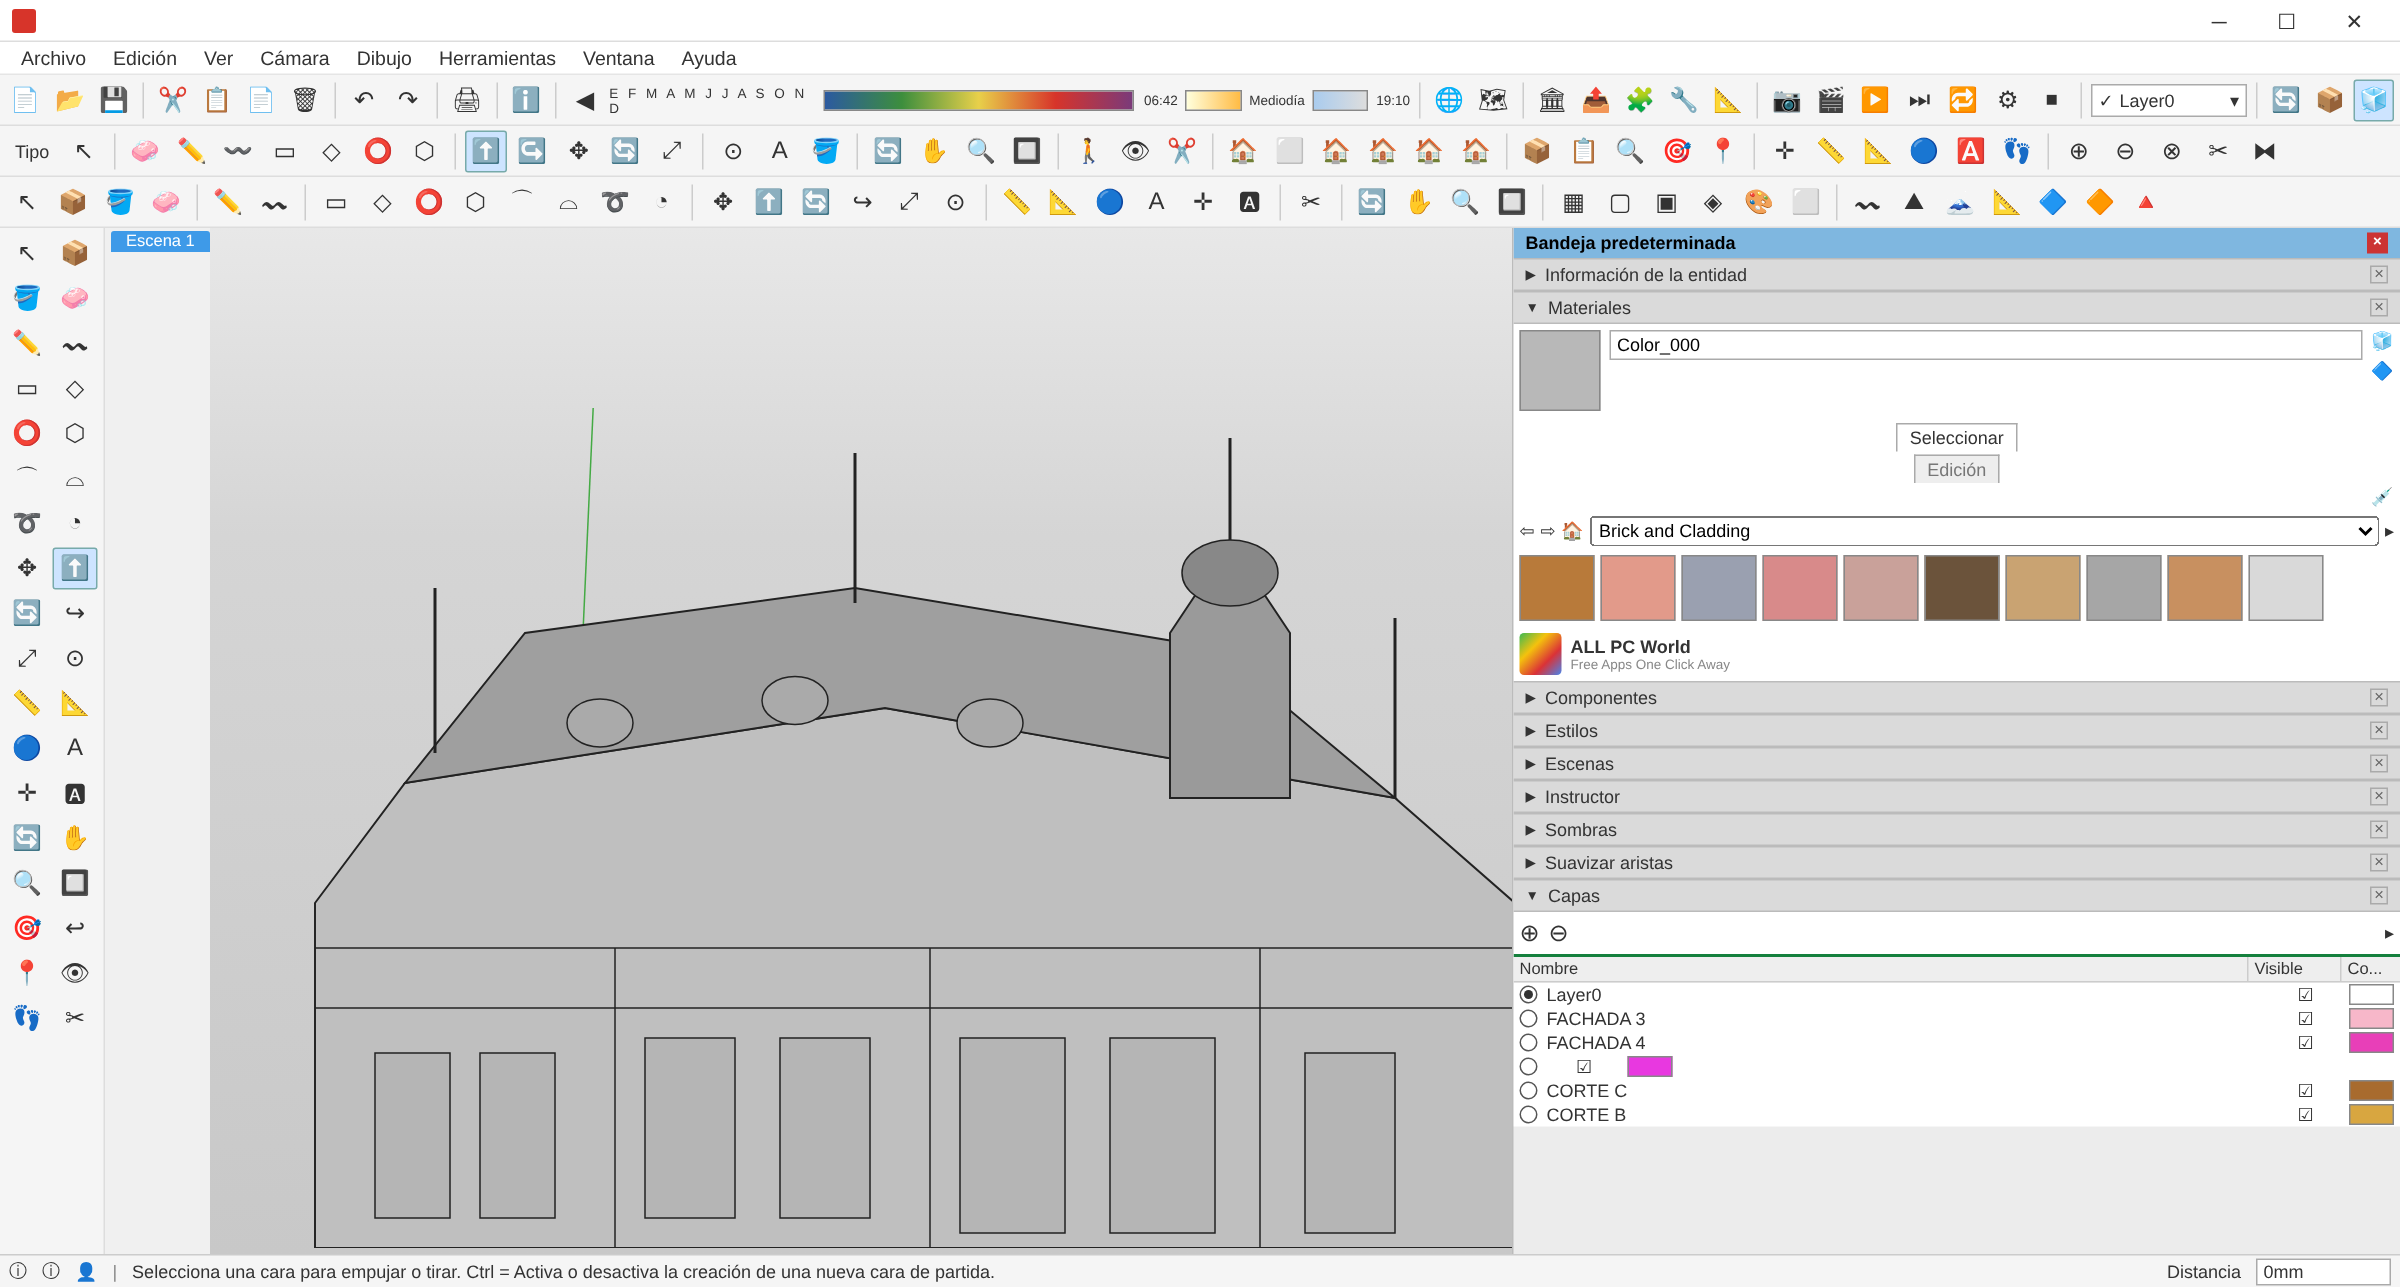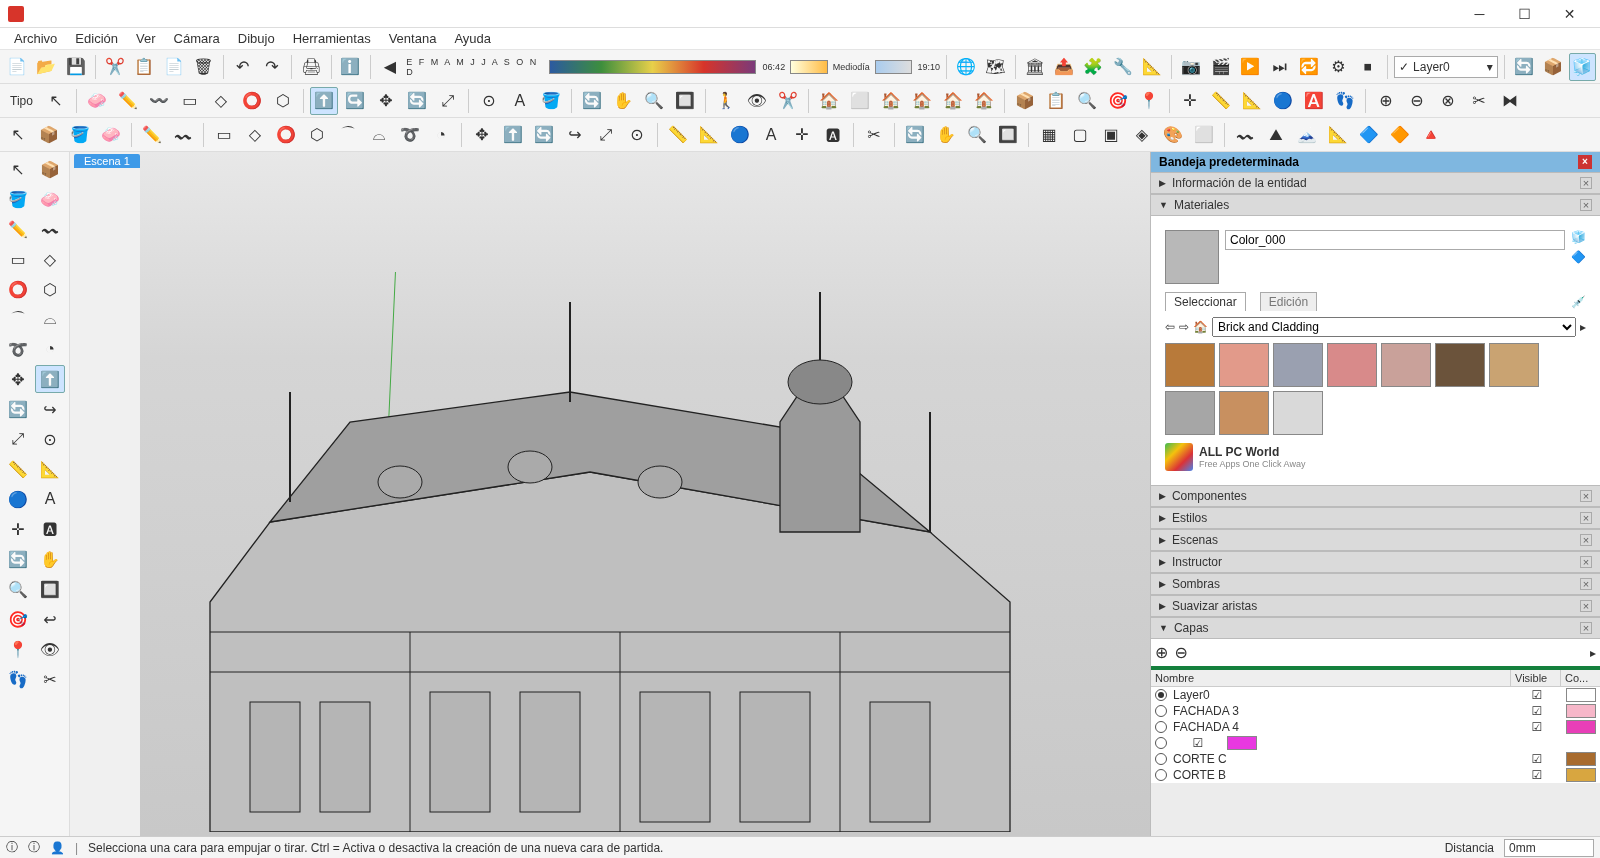--- a/index.html
+++ b/index.html
@@ -20,48 +20,48 @@
 .layerbox { width: 110px; height: 22px; border: 1px solid #aaa; background: #fff; display: flex; align-items: center; padding: 0 4px; font-size: 12px; }
 .main { flex: 1; display: flex; min-height: 0; }
 .left-tools { width: 70px; background: #f5f5f5; border-right: 1px solid #ddd; display: flex; flex-direction: column; padding: 3px; gap: 2px; overflow: hidden; }
 .lt-row { display: flex; gap: 2px; }
 .lt-row .tb { width: 30px; height: 28px; }
 .viewport-wrap { flex: 1; display: flex; flex-direction: row; min-width: 0; }
 .scene-tabs { height: 18px; display: flex; align-items: center; }
 .scene-tab { background: #3e9ae8; color: #fff; padding: 1px 10px; font-size: 11px; border-radius: 2px 2px 0 0; margin-left: 4px; }
 .viewport { flex: 1; background: linear-gradient(#e8e8e8 0%, #d5d5d5 30%, #c8c8c8 100%); position: relative; overflow: hidden; }
 .building { position: absolute; left: 30px; top: 120px; width: 880px; height: 560px; }
-.tray { width: 450px; background: #ececec; border-left: 1px solid #bbb; display: flex; flex-direction: column; overflow: hidden; }
+.tray { width: 592px; background: #ececec; border-left: 1px solid #bbb; display: flex; flex-direction: column; overflow: hidden; }
 .tray-title { background: #7fb7e0; color: #000; font-size: 12px; font-weight: bold; padding: 3px 8px; display: flex; align-items: center; }
 .tray-title .close { margin-left: auto; width: 14px; height: 14px; background: #c33; color: #fff; text-align: center; line-height: 14px; font-size: 10px; }
 .panel-hdr { background: #dadada; border-top: 1px solid #bbb; border-bottom: 1px solid #bbb; padding: 3px 8px; font-size: 12px; display: flex; align-items: center; gap: 6px; cursor: default; }
 .panel-hdr .arrow { font-size: 9px; }
 .panel-hdr .cx { margin-left: auto; font-size: 11px; color: #666; border:1px solid #aaa; width:12px; height:12px; line-height:10px; text-align:center;}
-.mat-body { background: #fff; padding: 14px; }
+.mat-body { background: #fff; padding: 4px; }
 .mat-preview { display: flex; gap: 6px; align-items: flex-start; }
 .mat-swatch { width: 54px; height: 54px; background: #b8b8b8; border: 1px solid #888; }
 .mat-name { flex: 1; border: 1px solid #aaa; padding: 2px 4px; font-size: 12px; background:#fff; }
 .mat-icons { display:flex; flex-direction:column; gap:6px;}
-.mat-tabs { display: flex; gap: 14px; margin-top: 8px; font-size: 12px; align-items:center;}
+.mat-tabs { display: flex; gap: 2px; margin-top: 8px; font-size: 12px; align-items:center;flex-direction:column;}
 .mat-tabs .mtab { padding: 2px 8px; border: 1px solid #aaa; border-bottom: none; background: #fff; }
 .mat-tabs .mtab.inactive { background: #eee; color: #777; }
 .mat-nav { display: flex; align-items: center; gap: 4px; margin-top: 6px; }
 .mat-nav select { flex: 1; font-size: 12px; padding: 1px; }
 .swatch-grid { display: flex; flex-wrap: wrap; gap: 4px; margin-top: 6px; }
 .sw { width: 50px; height: 44px; border: 1px solid #888; }
 .watermark { display:flex; align-items:center; gap:6px; margin-top:8px; justify-content:flex-start; font-size:12px; color:#333;}
 .watermark .wlogo{width:28px;height:28px; background:linear-gradient(135deg,#3cba54,#f4c20d,#db3236,#4885ed); border-radius:3px;}
 .layers-body { background: #fff; display: flex; flex-direction: column; }
 .layers-tools { display:flex; gap:6px; padding:4px; align-items:center;}
 .layers-tools .rt{margin-left:auto;}
-.layer-head { display: flex; background: #eee; border-top:4px solid #15803d; border-bottom: 1px solid #ccc; font-size: 11px; }
+.layer-head { display: flex; background: #eee; border-top:2px solid #15803d; border-bottom: 1px solid #ccc; font-size: 11px; }
 .layer-head div { padding: 2px 4px; }
 .lh-name { flex: 1; }
 .lh-vis { width: 50px; border-left:1px solid #ccc;}
-.lh-col { width: 40px; border-left:1px solid #ccc;}
+.lh-col { width: 40px; border-left:1px solid #ccc;margin-left:12px;}
 .layer-row { display: flex; align-items: center; padding: 1px 4px; font-size: 12px; }
 .layer-row .radio { width: 12px; height: 12px; border: 1px solid #555; border-radius: 50%; margin-right: 6px; display:inline-flex; align-items:center; justify-content:center;}
 .layer-row .radio.sel::after{content:""; width:6px;height:6px;background:#333;border-radius:50%;}
 .layer-row .lname { flex: 1; }
 .layer-row .chk { width: 50px; text-align: center; }
 .layer-row .colbox { width: 30px; height: 14px; border:1px solid #888; margin-left:4px;}
 .statusbar { height: 22px; background: #f5f5f5; border-top: 1px solid #ccc; display: flex; align-items: center; padding: 0 6px; font-size: 12px; gap: 10px; }
 .statusbar .dist-label{margin-left:auto;}
 .statusbar .dist-val { width: 90px; border: 1px solid #aaa; background: #fff; padding: 1px 4px; }
 .tipo-label{font-size:12px; padding:0 6px;}

